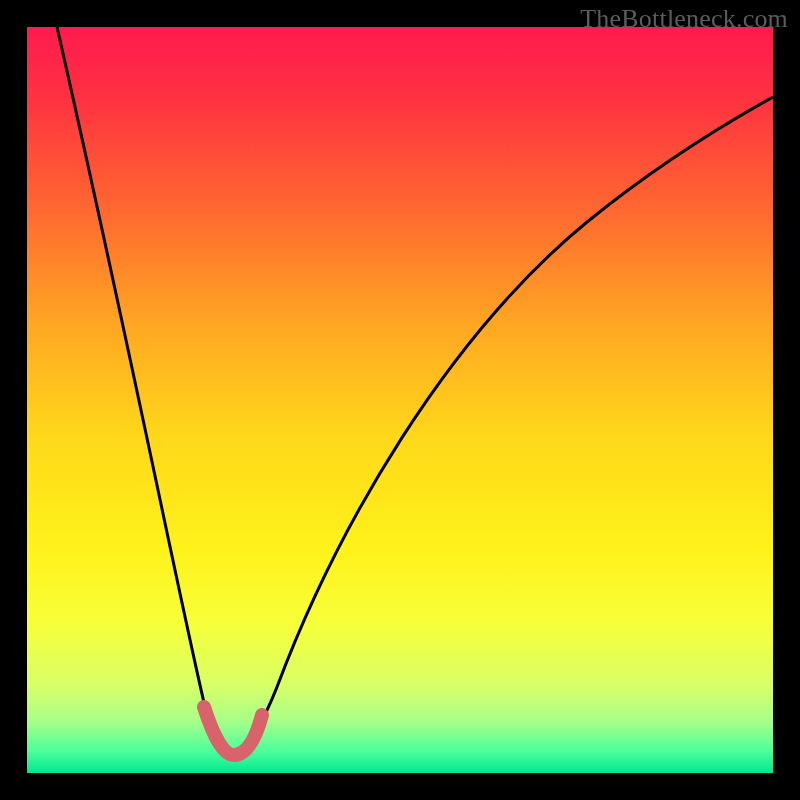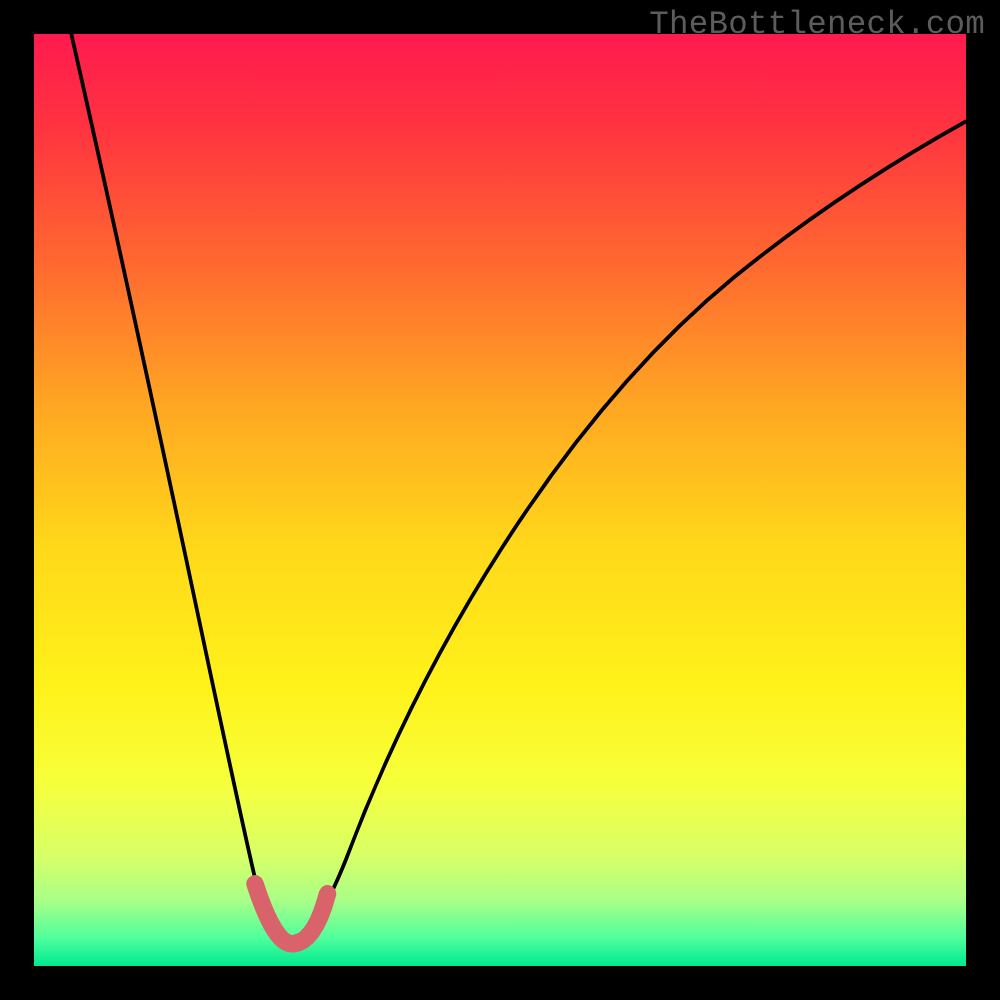--- a/index.html
+++ b/index.html
@@ -22,21 +22,21 @@
     position: absolute;
     left: 0;
     top: 0;
     width: 100%;
     height: 100%;
   }
   .watermark {
     position: absolute;
     top: 4px;
     right: 12px;
-    font-family: Liberation Mono, monospace;
+    font-family: Liberation Serif, serif;
     font-size: 26px;
     font-weight: 500;
     color: #5c5c5c;
     letter-spacing: 0.2px;
   }
   svg.curves {
     position: absolute;
     left: 0;
     top: 0;
     width: 100%;

